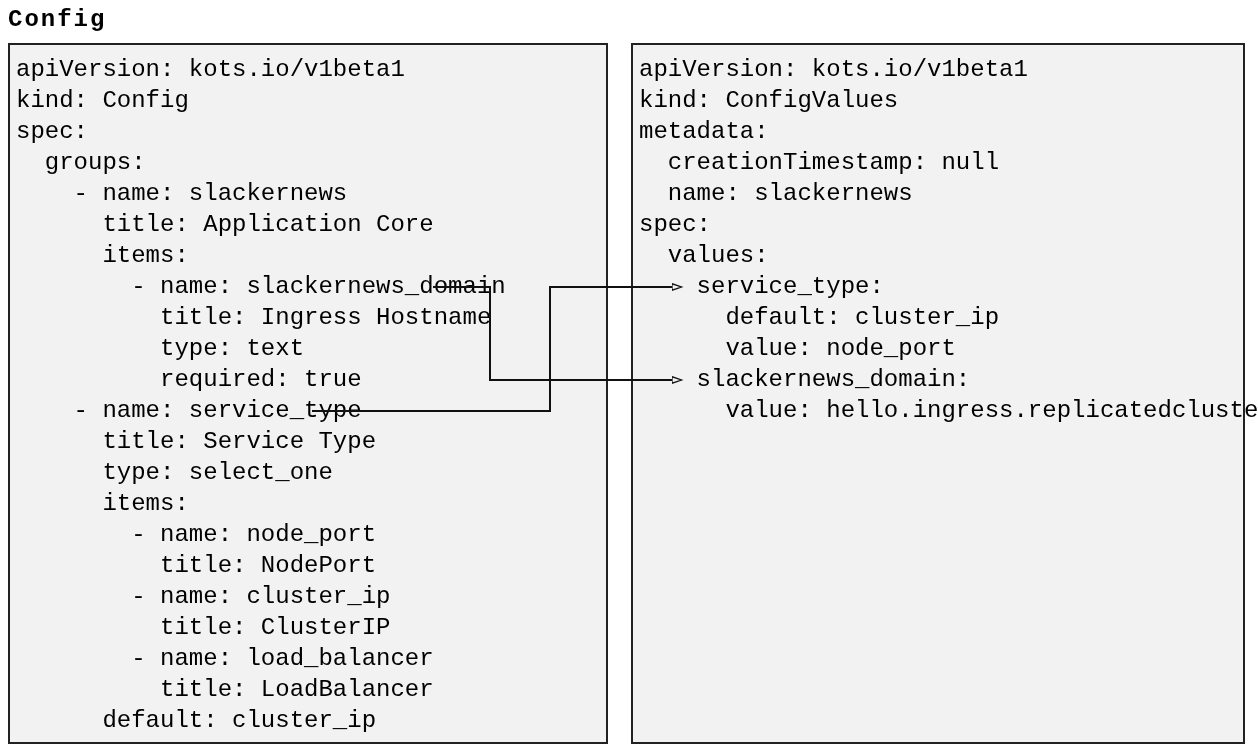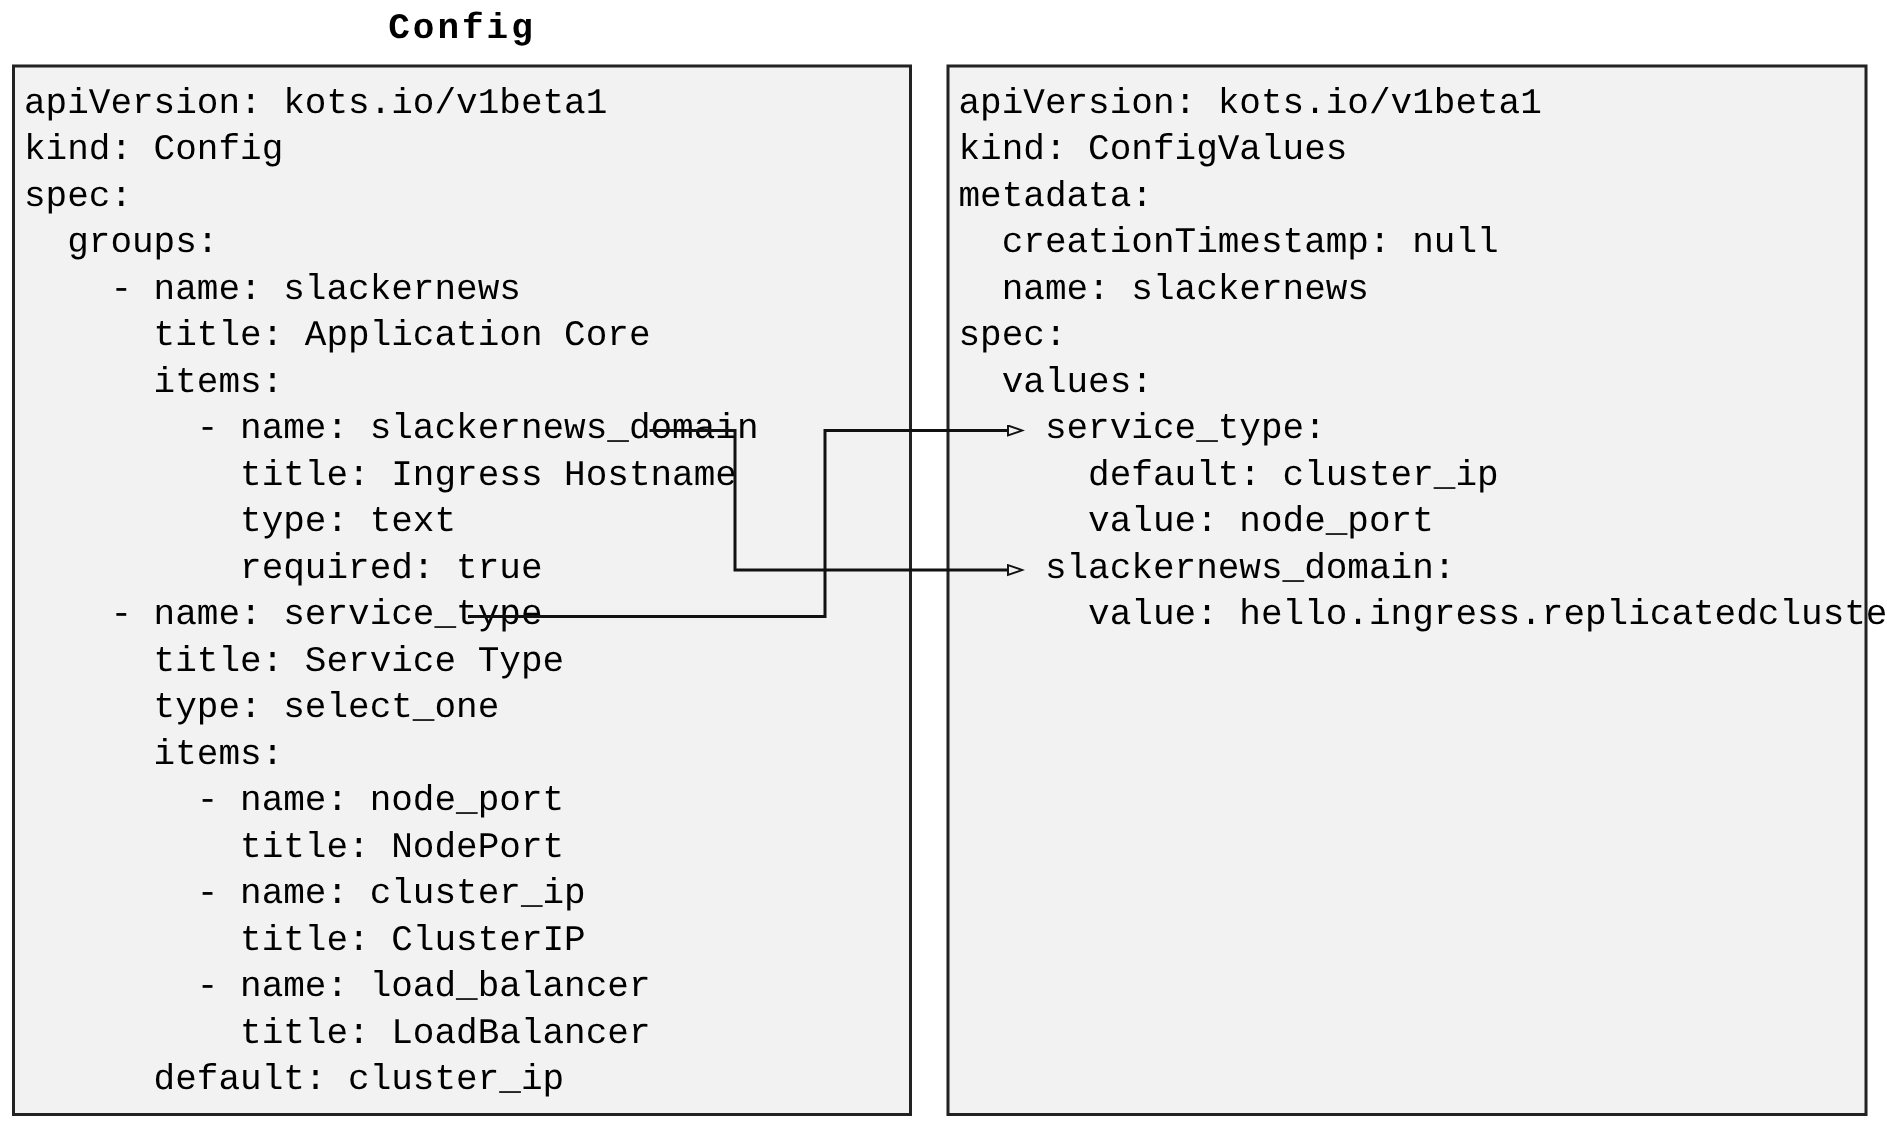--- a/index.html
+++ b/index.html
@@ -18,21 +18,20 @@
     background: var(--page-bg);
     font-family: "Liberation Mono", "DejaVu Sans Mono", monospace;
     color: var(--text-color);
     overflow: hidden;
   }
   .title {
     position: absolute;
     top: 4px;
     height: 32px;
     line-height: 32px;
-    text-align: center;
     font-size: 24px;
     font-weight: bold;
     letter-spacing: 2px;
     white-space: pre;
   }
   .title-left  { left: 8px;   width: 600px; }
   .title-right { left: 631px; width: 614px; }
   .panel {
     position: absolute;
     top: 43px;

